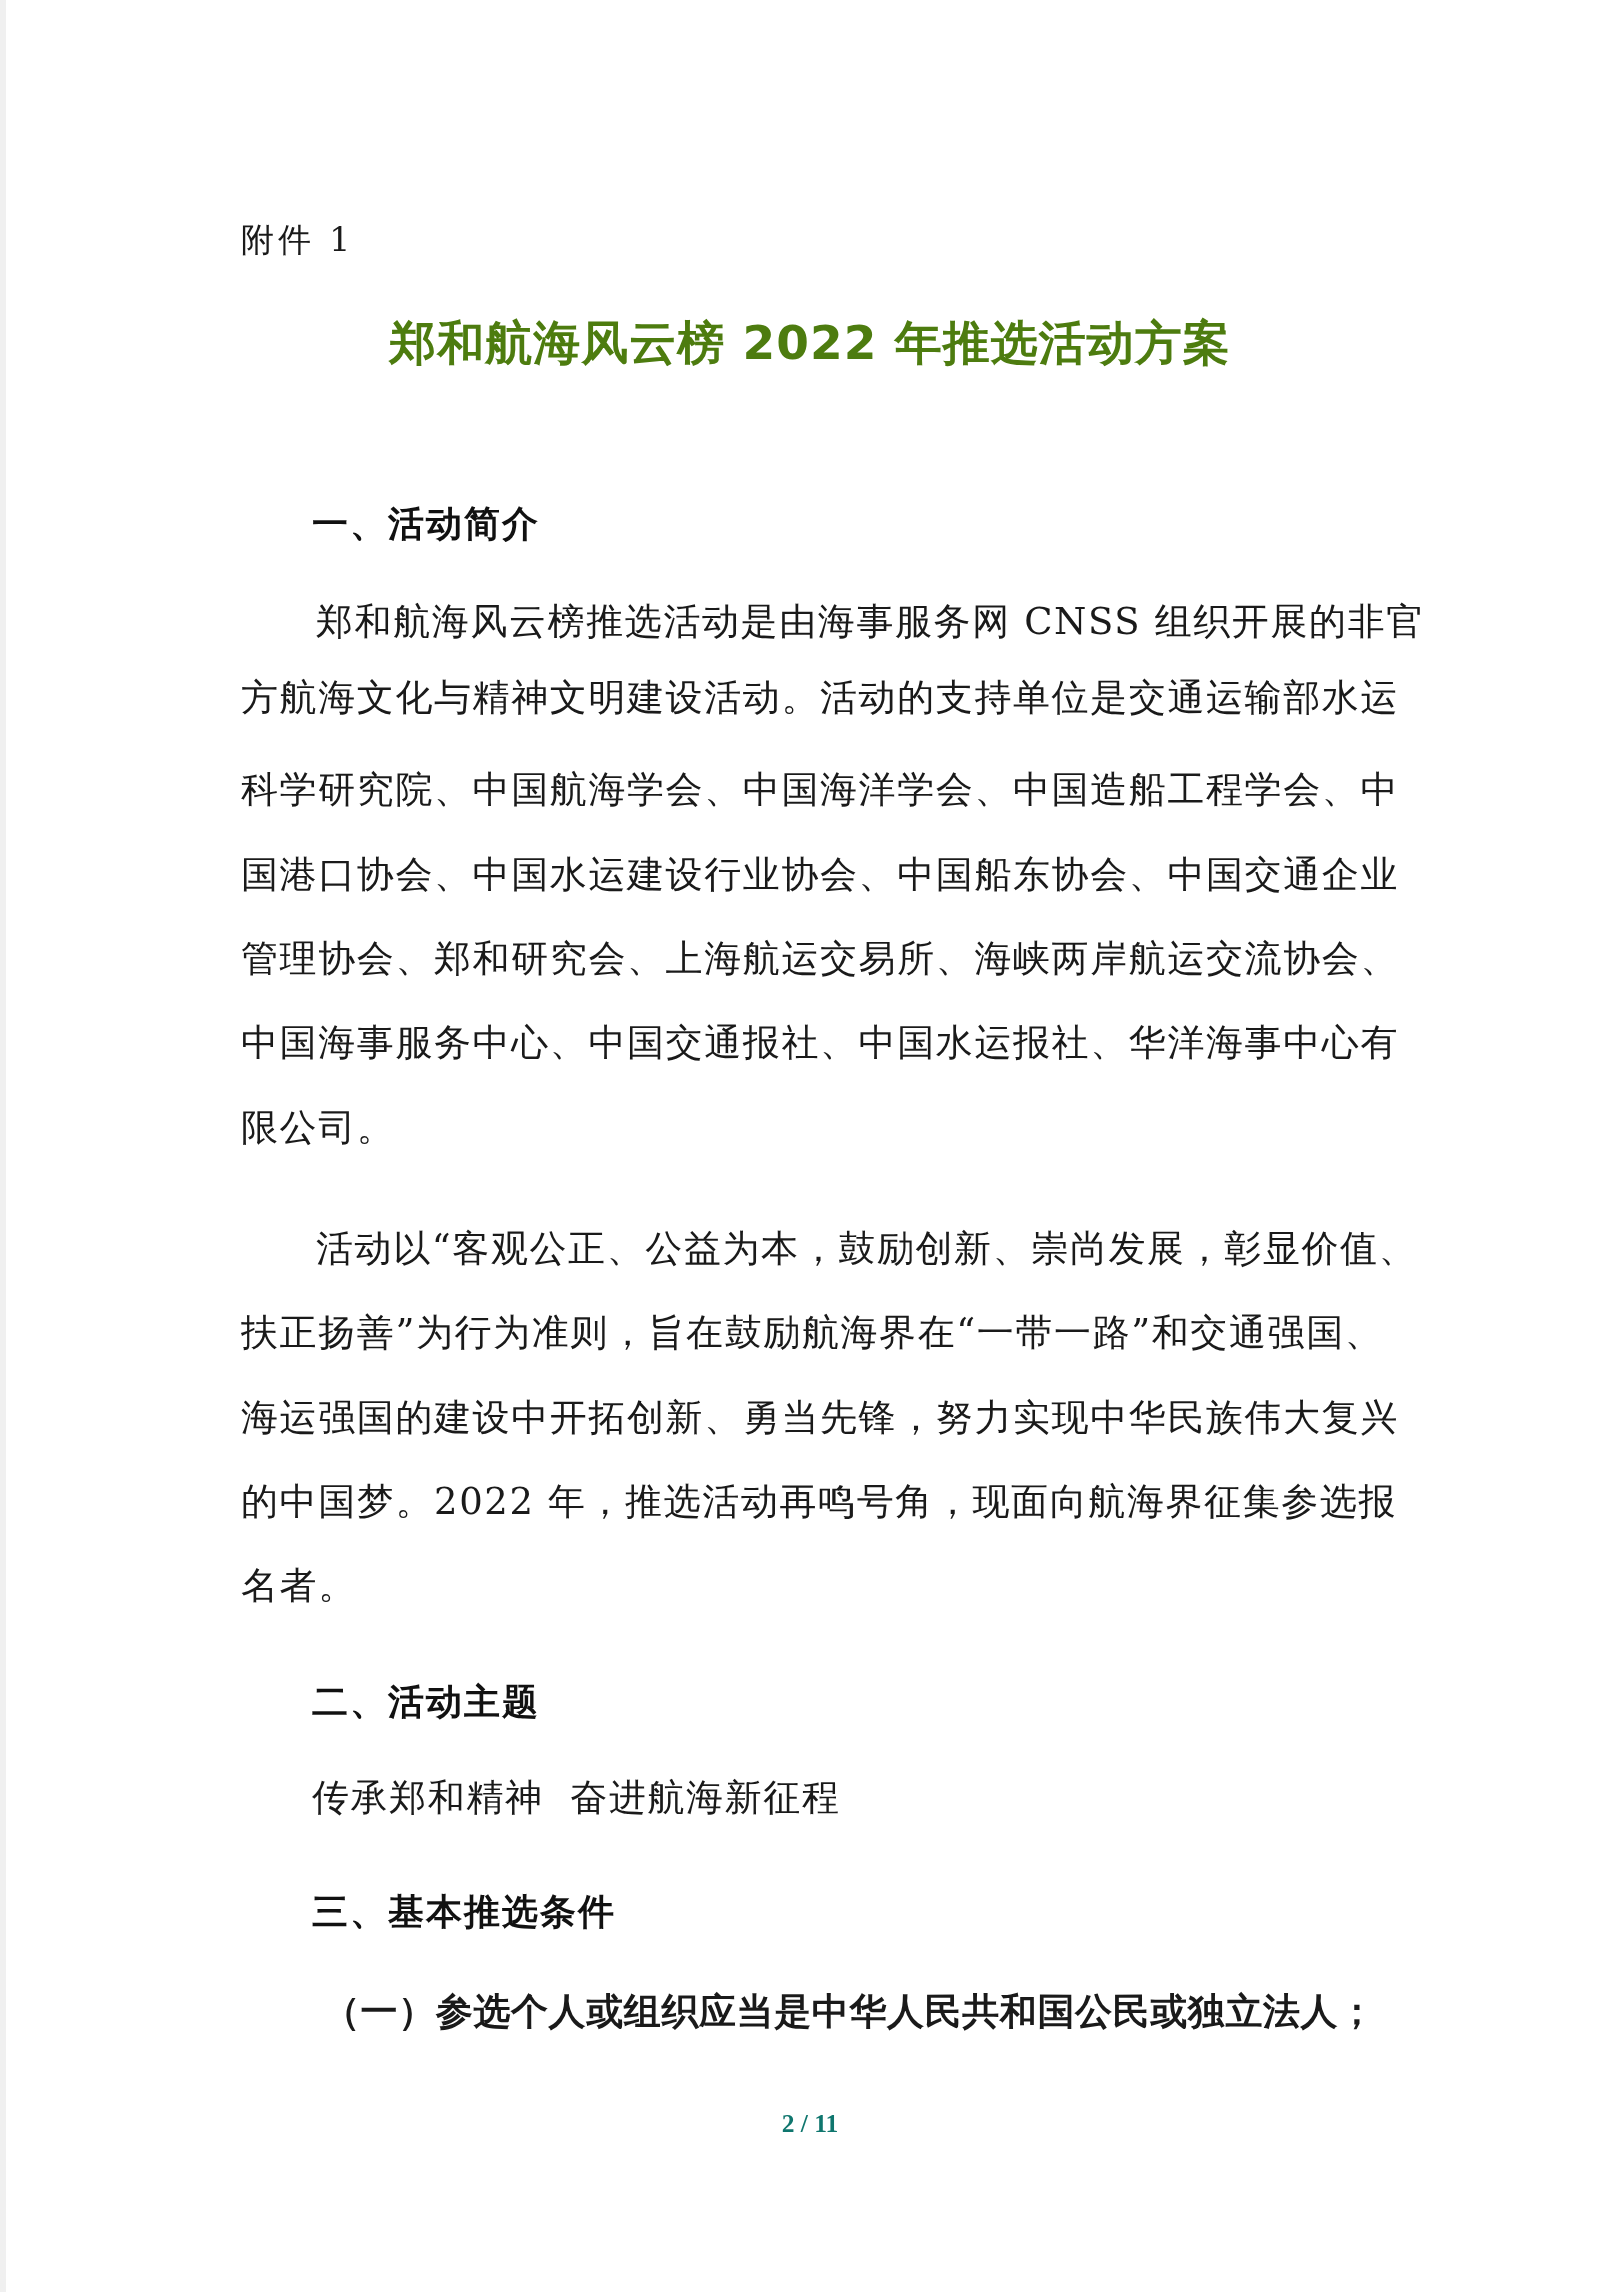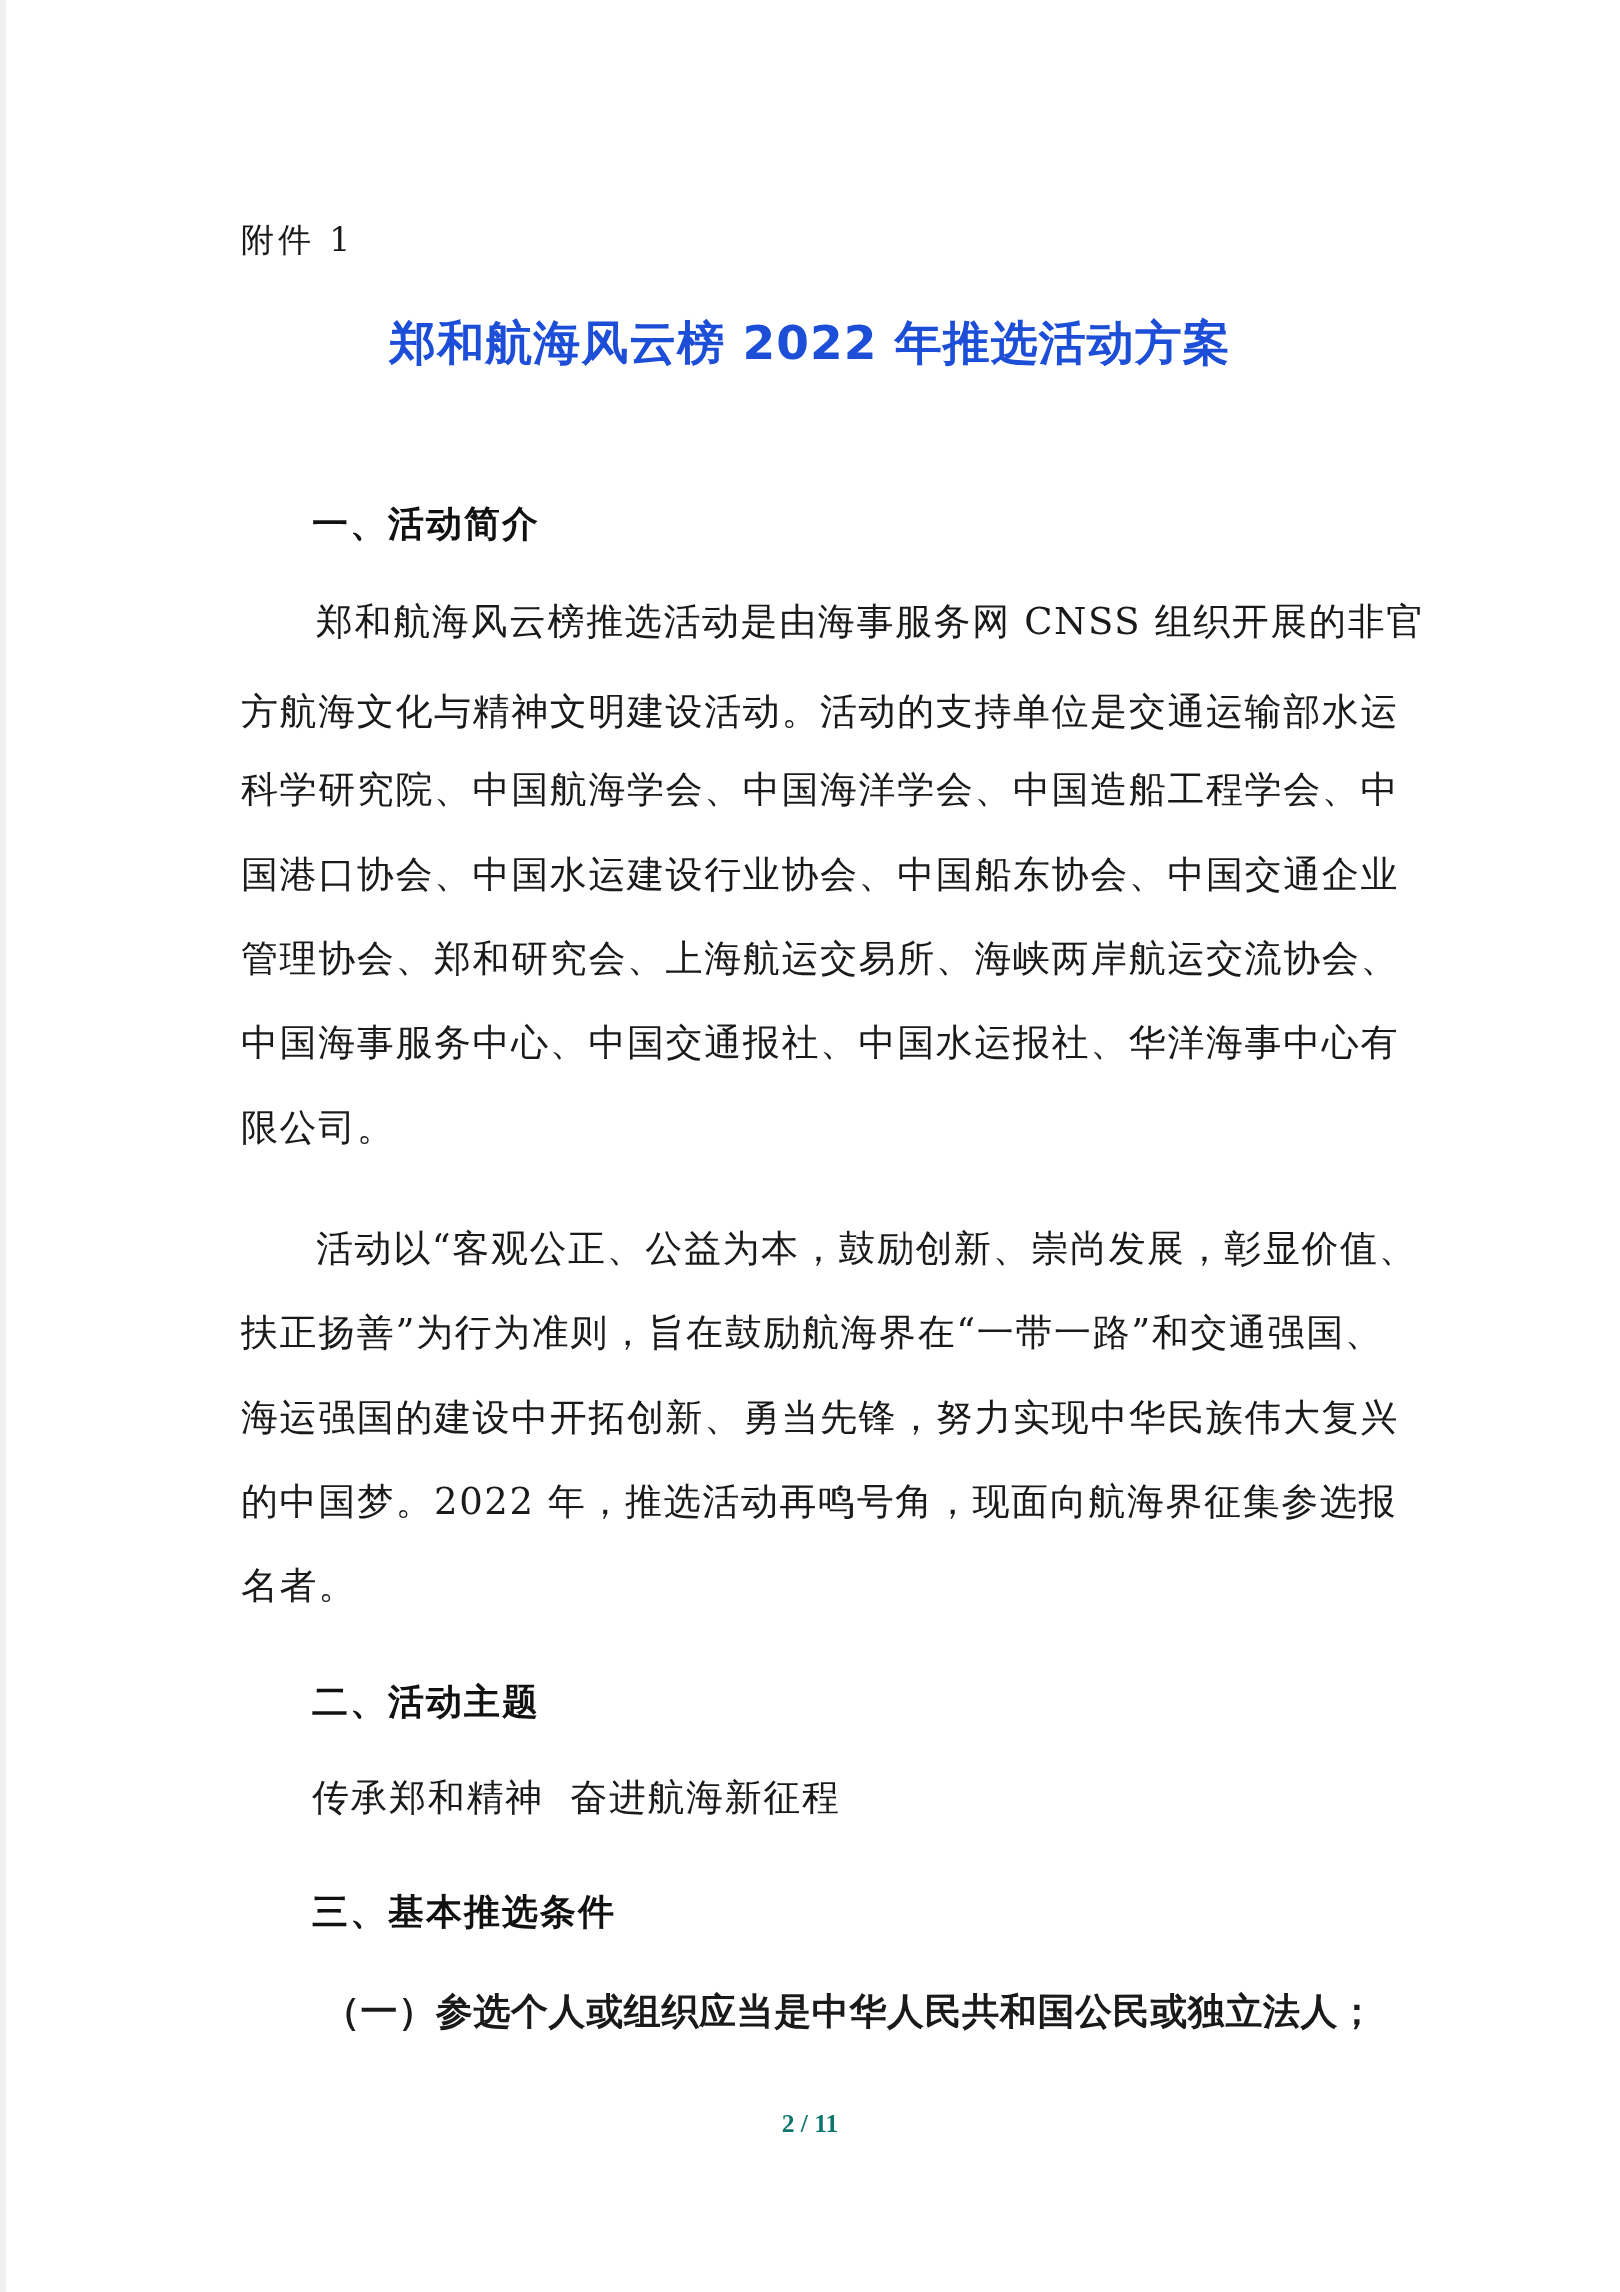--- a/index.html
+++ b/index.html
@@ -7,21 +7,21 @@
     width: 1620px; height: 2293px; background: #ffffff; position: relative; overflow: hidden;
     font-family: "DejaVu Serif", "Liberation Serif", serif; color: #1a1a1a;
   }
   .edge { position: absolute; left: 0; top: 0; width: 5.9px; height: 2293px; background: #f0f0f0; }
   .line { position: absolute; left: 241px; white-space: nowrap; font-size: 37px; line-height: 43px; letter-spacing: 1.6px; }
   .indent { left: 316px; text-align: center; }
   .attach { position: absolute; left: 241px; top: 218px; font-size: 33px; letter-spacing: 3.9px; }
   .title {
     position: absolute; left: 0; width: 1620px; top: 312px; text-align: center;
     font-family: "DejaVu Sans", "Liberation Sans", sans-serif; font-weight: bold;
-    font-size: 47px; letter-spacing: 1px; color: #1d4ed8;
+    font-size: 47px; letter-spacing: 1px; color: #4d7c0f;
   }
   .heading {
     position: absolute; left: 312px; font-family: Liberation Sans, sans-serif;
     font-weight: bold; font-size: 36px; letter-spacing: 2px; color: #111;
   }
   .theme { left: 312px; }
   .item { left: 323px; letter-spacing: 0.6px; font-weight: bold; }
   .pager {
     position: absolute; left: 0; width: 1620px; top: 2109px; text-align: center;
     font-family: "Liberation Serif", serif; font-weight: bold; font-size: 25.5px; color: #0f766e;
@@ -32,21 +32,21 @@
 
 <div class="edge"></div>
 
 <div class="attach">附件 1</div>
 <div class="title">郑和航海风云榜 2022 年推选活动方案</div>
 
 <div class="heading" style="top:500px">一、活动简介</div>
 
 <div>
   <div class="line indent" style="top:600px">郑和航海风云榜推选活动是由海事服务网 CNSS 组织开展的非官</div>
-  <div class="line" style="top:690px">方航海文化与精神文明建设活动。活动的支持单位是交通运输部水运</div>
+  <div class="line" style="top:676px">方航海文化与精神文明建设活动。活动的支持单位是交通运输部水运</div>
   <div class="line" style="top:768px">科学研究院、中国航海学会、中国海洋学会、中国造船工程学会、中</div>
   <div class="line" style="top:853px">国港口协会、中国水运建设行业协会、中国船东协会、中国交通企业</div>
   <div class="line" style="top:937px">管理协会、郑和研究会、上海航运交易所、海峡两岸航运交流协会、</div>
   <div class="line" style="top:1021px">中国海事服务中心、中国交通报社、中国水运报社、华洋海事中心有</div>
   <div class="line" style="top:1106px">限公司。</div>
 </div>
 
 <div>
   <div class="line indent" style="top:1227px">活动以“客观公正、公益为本，鼓励创新、崇尚发展，彰显价值、</div>
   <div class="line" style="top:1311px">扶正扬善”为行为准则，旨在鼓励航海界在“一带一路”和交通强国、</div>

